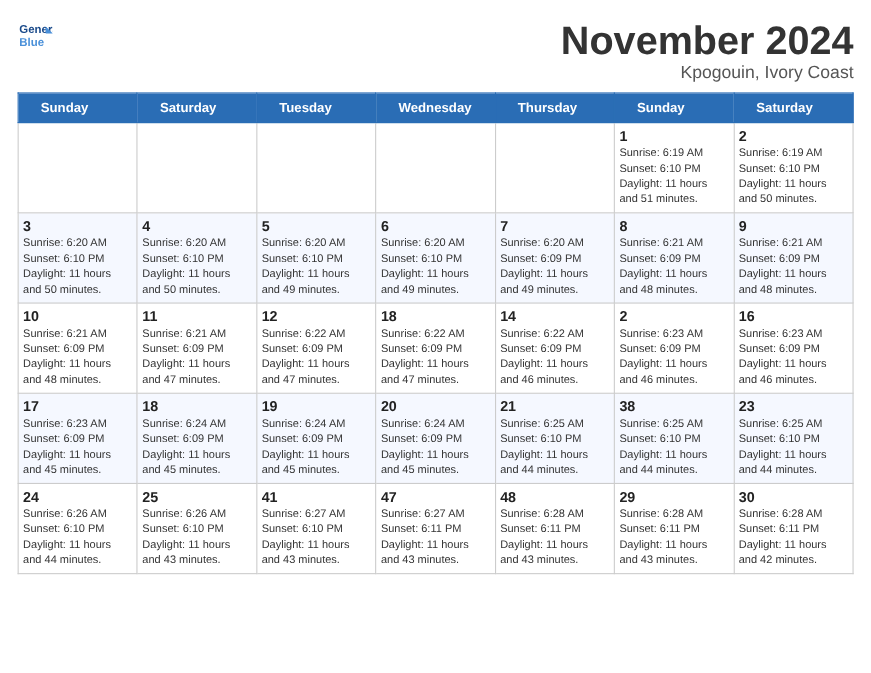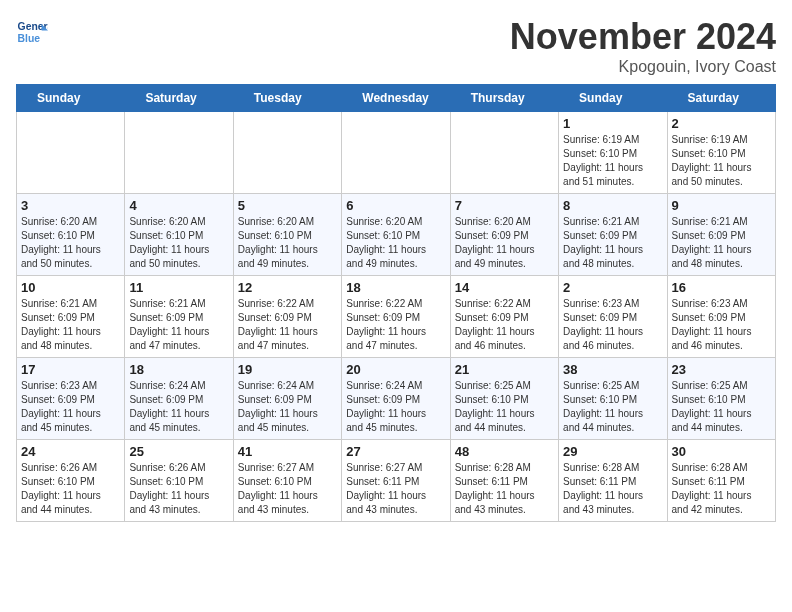--- a/index.html
+++ b/index.html
@@ -297,21 +297,21 @@
 and 43 minutes.</div>
         </td>
         <td>
           <div class="day-number">41</div>
           <div class="day-info" style="white-space: pre-line;">Sunrise: 6:27 AM
 Sunset: 6:10 PM
 Daylight: 11 hours
 and 43 minutes.</div>
         </td>
         <td>
-          <div class="day-number">27</div>
+          <div class="day-number">47</div>
           <div class="day-info" style="white-space: pre-line;">Sunrise: 6:27 AM
 Sunset: 6:11 PM
 Daylight: 11 hours
 and 43 minutes.</div>
         </td>
         <td>
           <div class="day-number">48</div>
           <div class="day-info" style="white-space: pre-line;">Sunrise: 6:28 AM
 Sunset: 6:11 PM
 Daylight: 11 hours

